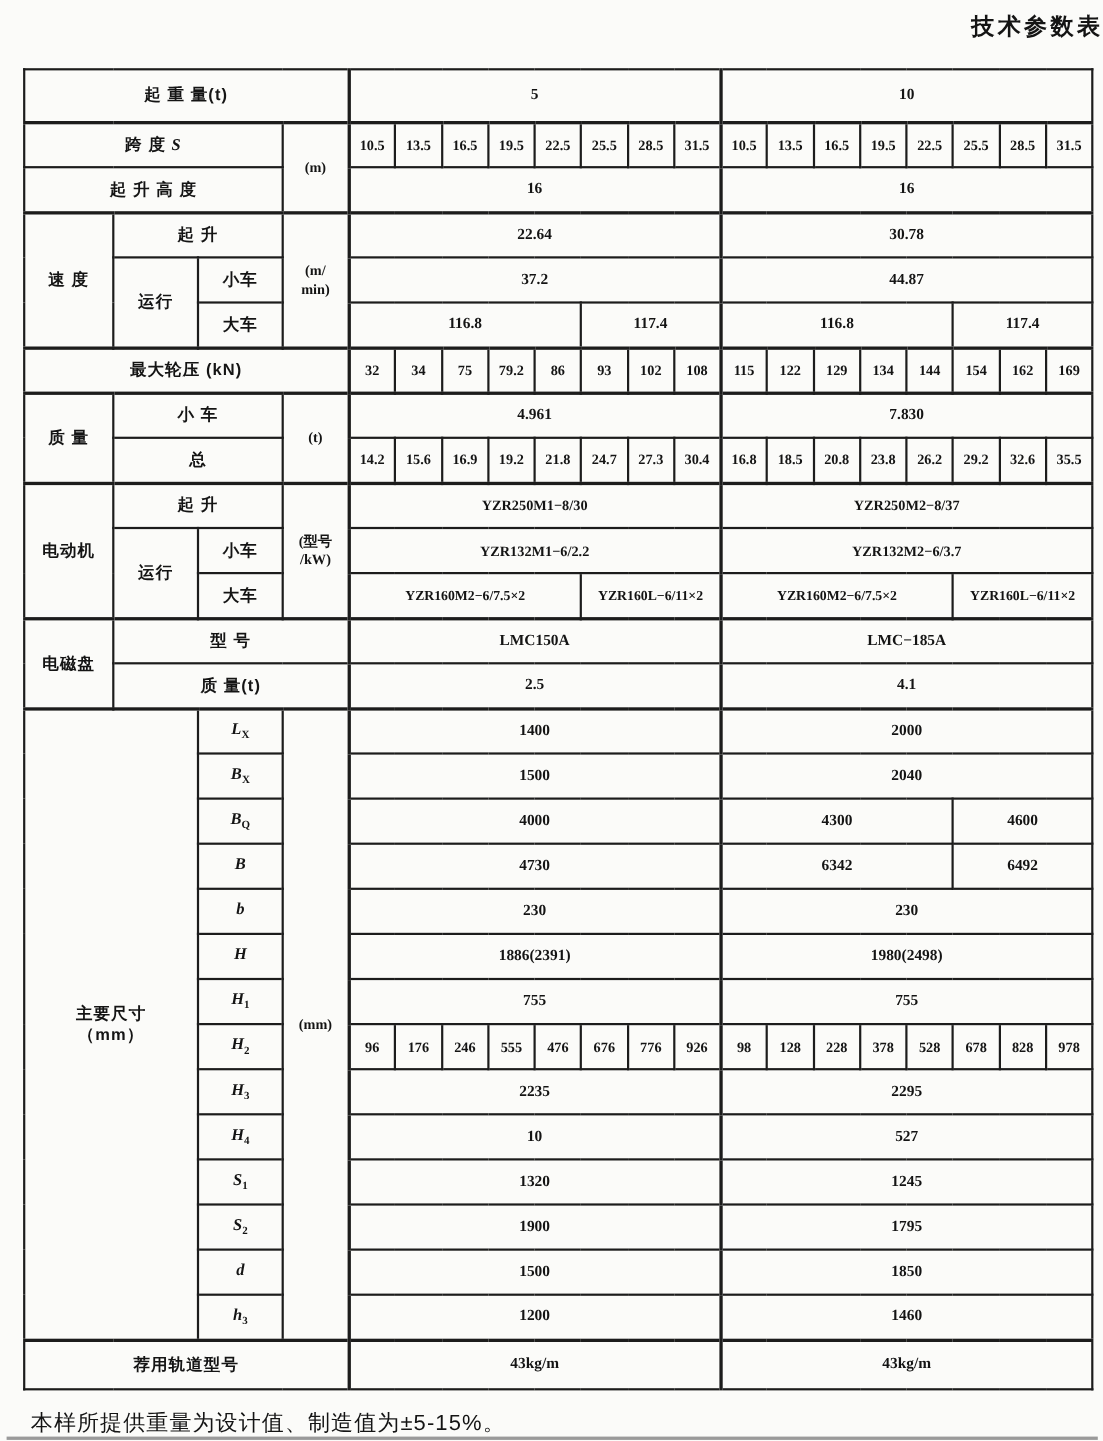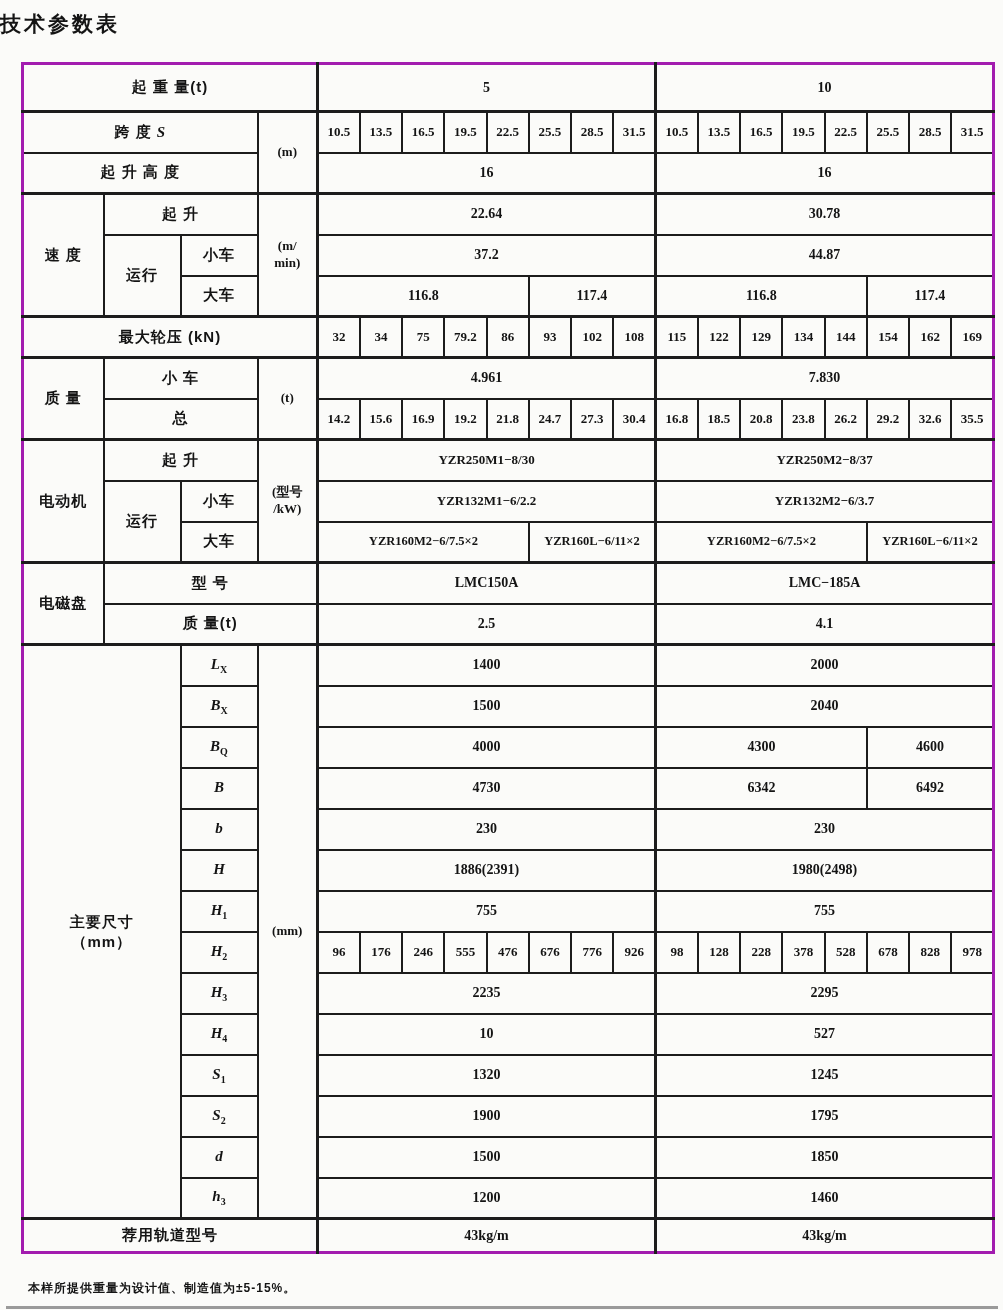--- a/index.html
+++ b/index.html
@@ -5,58 +5,58 @@
   * { box-sizing: border-box; margin: 0; padding: 0; }
   html,body { width: 1003px; height: 1310px; }
   body {
     background: #fbfbf9;
     font-family: "Liberation Sans", sans-serif;
     color: #141414;
     position: relative;
   }
   .title {
     position: absolute; left: 0; top: 10px; width: 100%;
-    text-align: left; font-size: 21px; font-weight: bold;
+    text-align: right; font-size: 21px; font-weight: bold;
     letter-spacing: 3px;
   }
   .tbl-wrap { position: absolute; left: 21px; top: 62px; }
   table.params {
     border-collapse: collapse; table-layout: fixed; width: 971px;
-    border: 3px solid #a21caf;
+    border: 1px solid #a21caf;
   }
   td {
     border: 2px solid #1c1c1c;
     text-align: center; vertical-align: middle;
     font-family: "Liberation Serif", serif;
     font-weight: bold; font-size: 14px;
     padding: 0; overflow: hidden; white-space: nowrap;
   }
   tr { height: 41px; }
   tr.r1 { height: 48px; }
-  tr.rlast { height: 34px; }
+  tr.rlast { height: 45px; }
   tr.sec td { border-top-width: 3px; }
   td.bl3 { border-left-width: 3px; }
   td.lbl {
     font-family: "Liberation Sans", sans-serif;
     font-size: 15px; font-weight: bold; letter-spacing: 1px;
   }
   td.unit { font-size: 13px; letter-spacing: 0; line-height: 1.25; white-space: normal; }
   td.vcell { font-size: 13px; letter-spacing: 0; }
   td.motor { font-size: 13px; }
   td.motor-sm { font-size: 12.5px; }
   .sym {
     font-family: "Liberation Serif", serif; font-style: italic;
     font-weight: bold; font-size: 15px;
   }
   td.dim sub { font-size: 10px; font-style: normal; }
   td.lbl .sym { margin-left: 5px; }
   .two-line div { line-height: 1.3; }
   .footnote {
     position: absolute; left: 28px; top: 1280px;
-    font-size: 12px; font-weight: bold; letter-spacing: 1px;
+    font-size: 20px; font-weight: normal; letter-spacing: 1px;
   }
   .scan-edge {
     position: absolute; left: 6px; bottom: 1px; width: 992px; height: 3px;
     background: #9a9a9a;
   }
 </style>
 </head>
 <body>
 
 <div class="title">技术参数表</div>

